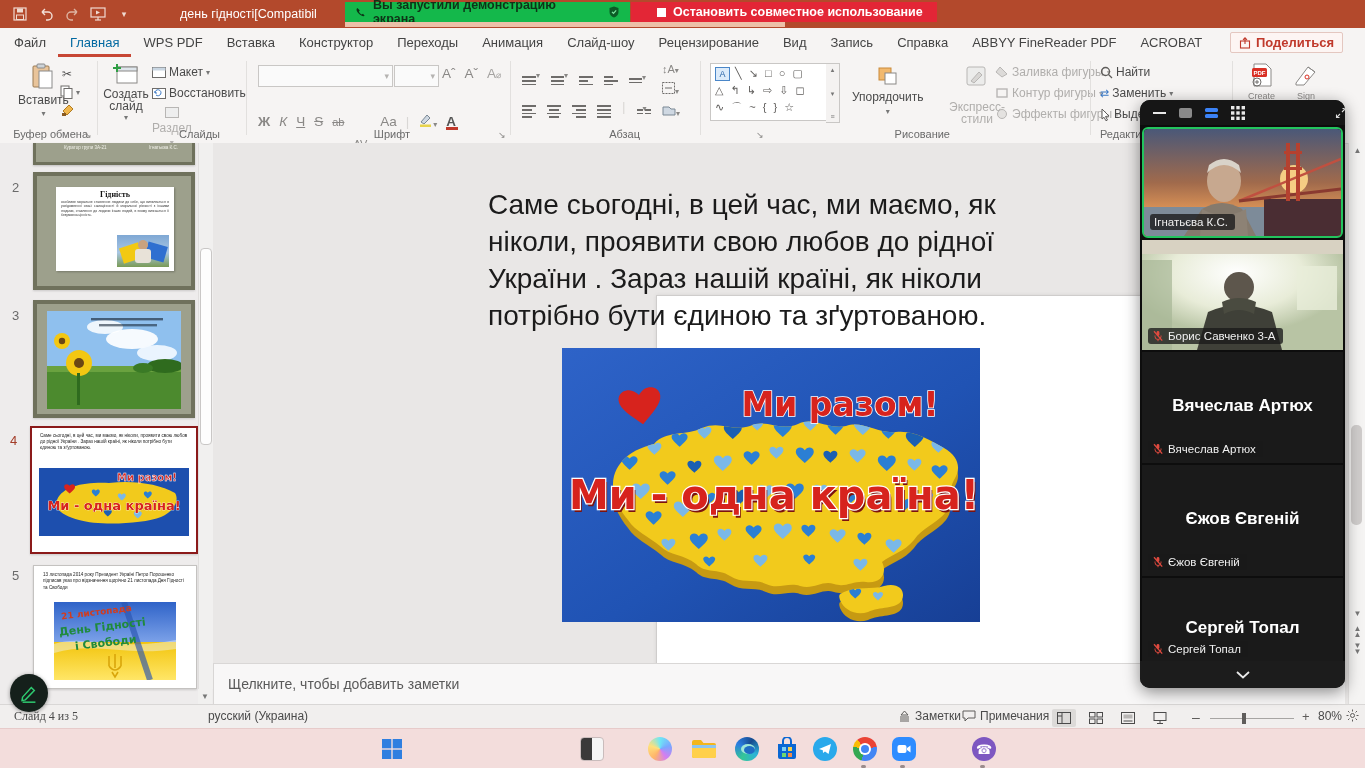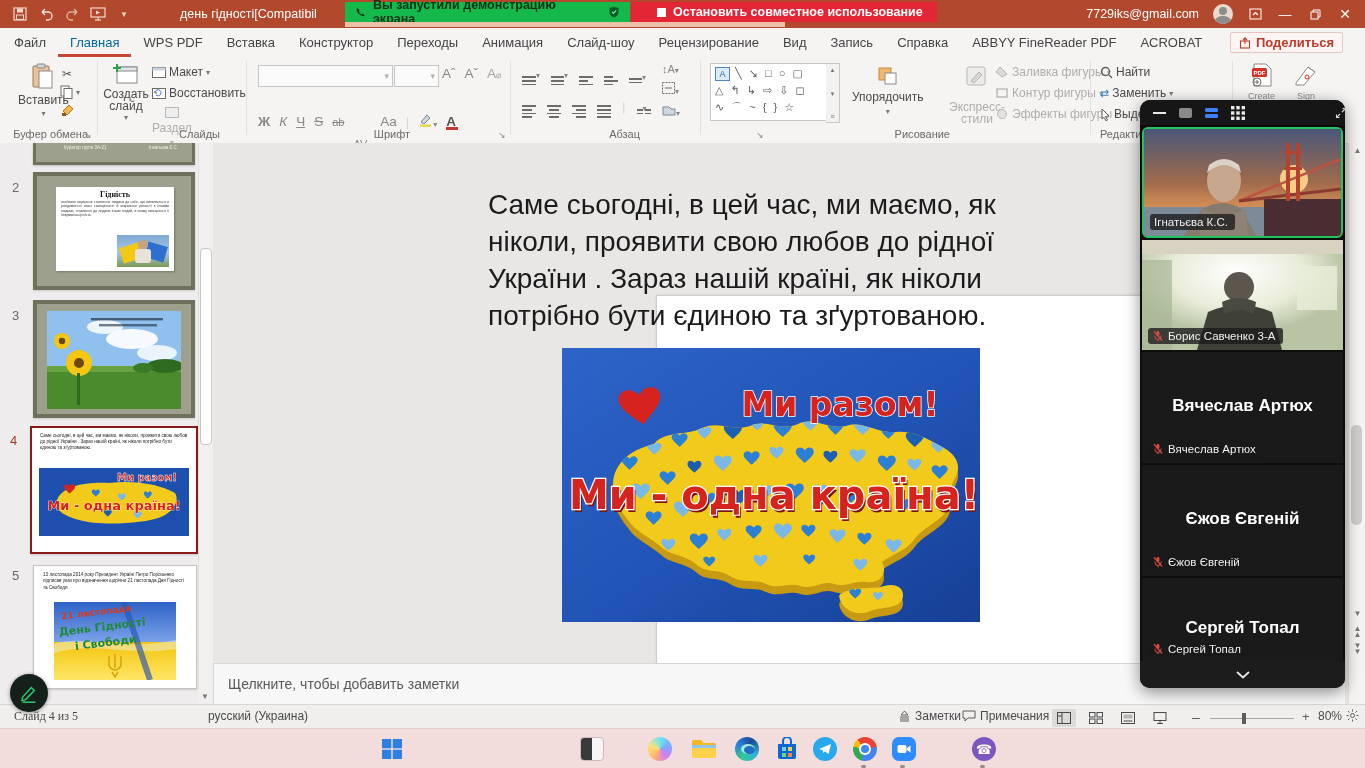--- a/index.html
+++ b/index.html
@@ -149,38 +149,20 @@
       <svg width="12" height="12" viewBox="0 0 12 12">
           <path d="M6 0.5 L10.5 2 V6 C10.5 9 8.5 10.8 6 11.5 C3.5 10.8 1.5 9 1.5 6 V2 Z" fill="#0b5c26"></path>
           <path d="M4 5.8 L5.5 7.3 L8.2 4.3" stroke="#7de8a3" stroke-width="1.2" fill="none"></path>
         </svg>
     </div>
     <div class="abs banner red">
       <span style="width:9px;height:9px;background:#fff;display:inline-block;"></span>
       <span>Остановить совместное использование</span>
     </div>
     <div class="abs peach"></div>
-    <div class="abs tb-right">
-      <span style="font-size:12.5px;">7729iks@gmail.com</span>
-      <span class="avatar"></span>
-      <span class="winbtn">
-        <svg width="13" height="12" viewBox="0 0 13 12">
-            <rect x="1" y="1" width="11" height="10" fill="none" stroke="#fff" stroke-width="1"></rect>
-            <path d="M4 7 L6.5 4.5 L9 7" fill="none" stroke="#fff" stroke-width="1.1"></path>
-          </svg>
-      </span>
-      <span class="winbtn">—</span>
-      <span class="winbtn">
-        <svg width="11" height="11" viewBox="0 0 11 11">
-            <rect x="1" y="3" width="7" height="7" fill="none" stroke="#fff" stroke-width="1"></rect>
-            <path d="M3 3 V1 H10 V8 H8" fill="none" stroke="#fff" stroke-width="1"></path>
-          </svg>
-      </span>
-      <span class="winbtn" style="font-size:14px;">✕</span>
-    </div>
   </div>
 
   <div class="abs menubar">
     <span class="mi" style="padding-left:14px;">Файл</span>
     <span class="mi active">Главная</span>
     <span class="mi">WPS PDF</span>
     <span class="mi">Вставка</span>
     <span class="mi">Конструктор</span>
     <span class="mi">Переходы</span>
     <span class="mi">Анимация</span>

